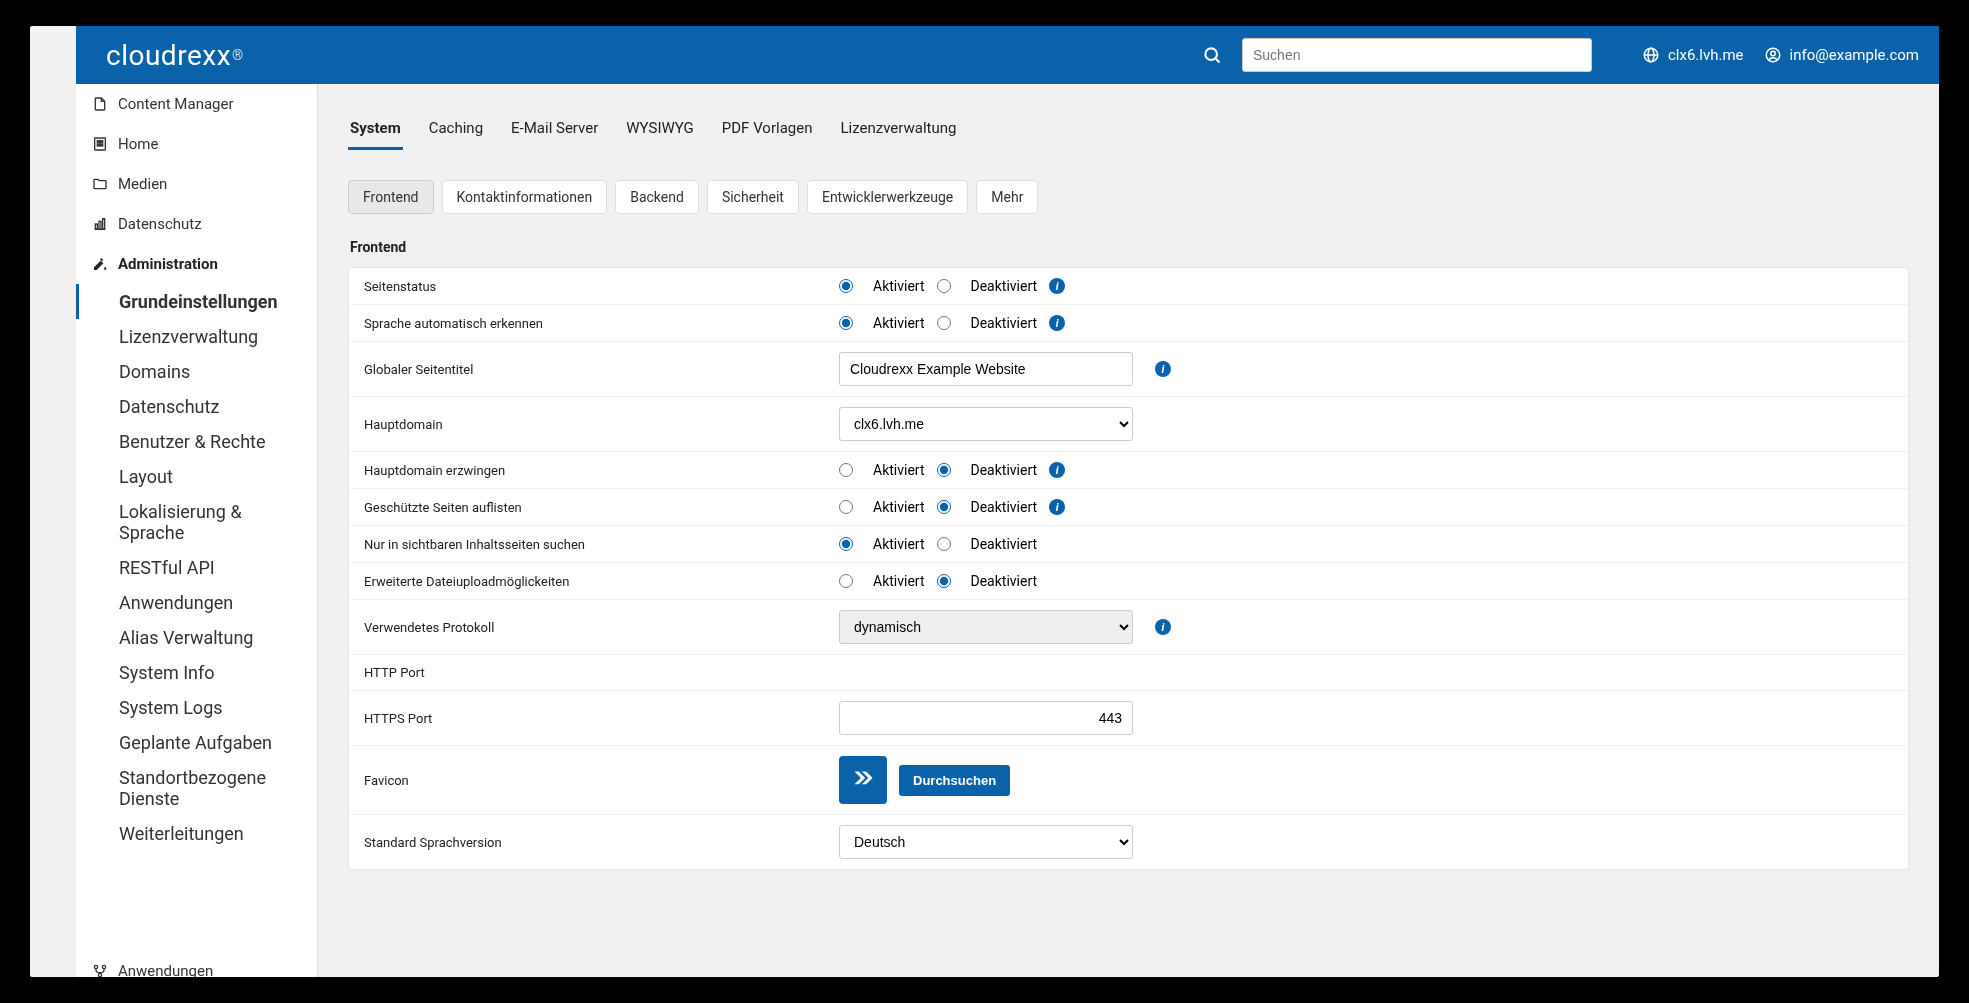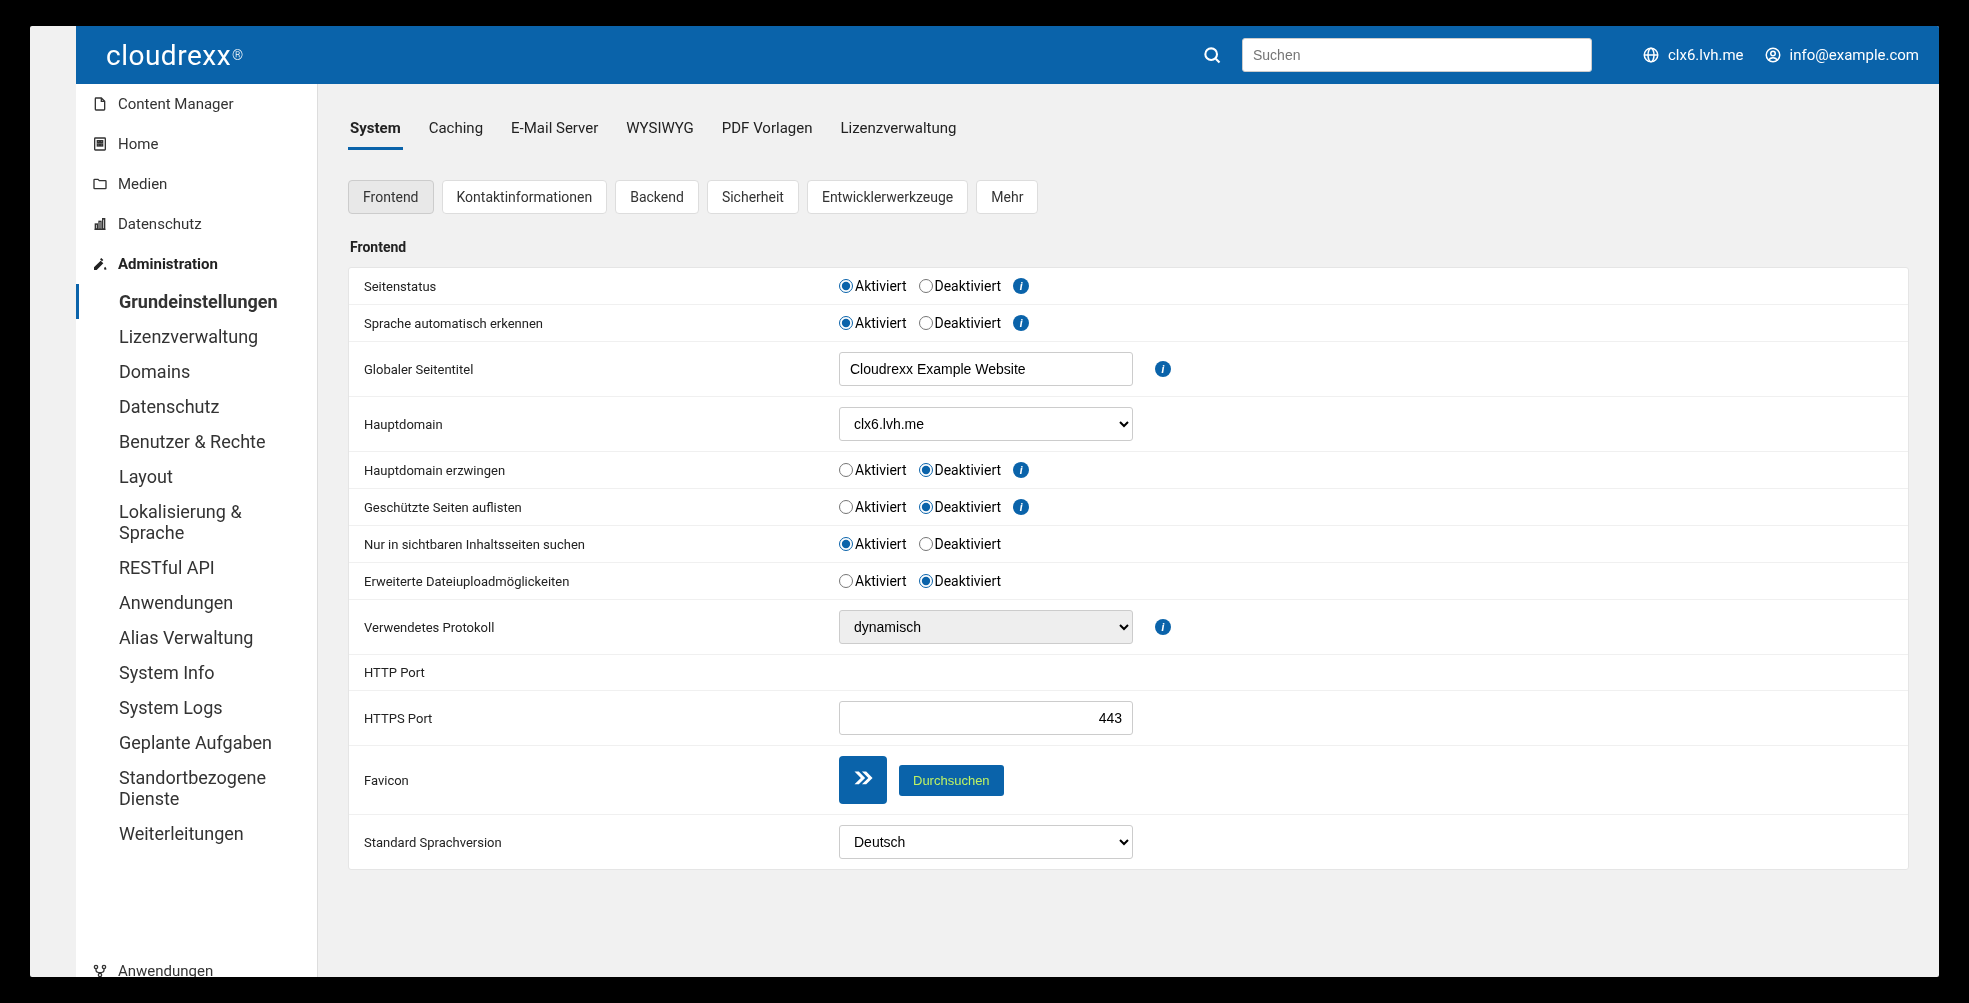--- a/index.html
+++ b/index.html
@@ -47,33 +47,33 @@
 .tab-secondary.active { background: #e8e8e8; border-color: #ccc; }
 
 .section-title { font-size: 14px; font-weight: 700; color: #222; margin-bottom: 12px; padding-left: 2px; }
 
 .form-panel { background: #fff; border: 1px solid #e5e5e5; border-radius: 3px; }
 .form-row { display: flex; align-items: center; padding: 10px 15px; border-bottom: 1px solid #f0f0f0; }
 .form-row:last-child { border-bottom: none; }
 .form-label { width: 475px; flex-shrink: 0; font-size: 13px; color: #222; }
 .form-control { flex: 1; display: flex; align-items: center; gap: 12px; }
 
-.radio-group { display: flex; align-items: center; gap: 2px; }
+.radio-group { display: flex; align-items: center; gap: 20px; }
 input[type="radio"] { width: 14px; height: 14px; accent-color: #0a63aa; cursor: pointer; }
 
 input[type="text"], select { height: 34px; padding: 0 10px; border: 1px solid #ccc; border-radius: 3px; font-size: 14px; background: #fff; }
 .input-wide { width: 294px; }
 .input-num { width: 294px; text-align: right; }
 select.input-wide { width: 294px; }
 select.readonly-look { background: #eee; }
 
 .info-icon { width: 16px; height: 16px; background: #0a63aa; border-radius: 50%; display: flex; align-items: center; justify-content: center; color: #fff; font-size: 11px; font-weight: 700; font-style: italic; flex-shrink: 0; cursor: help; }
 
 .favicon-img { width: 48px; height: 48px; background: #0a63aa; border-radius: 4px; display: flex; align-items: center; justify-content: center; color: #fff; font-weight: 700; font-size: 22px; }
-.btn-browse { background: #0a63aa; color: #bef264; border: none; padding: 8px 14px; border-radius: 3px; font-size: 13px; cursor: pointer; }
+.btn-browse { background: #0a63aa; color: #ffffff; border: none; padding: 8px 14px; border-radius: 3px; font-size: 13px; cursor: pointer; font-weight: bold; }
 
 svg { display: block; }
 </style>
 </head>
 <body>
 
 <div class="viewport" style="transform: scale(1);">
   <div class="app">
 
     <div class="header">

